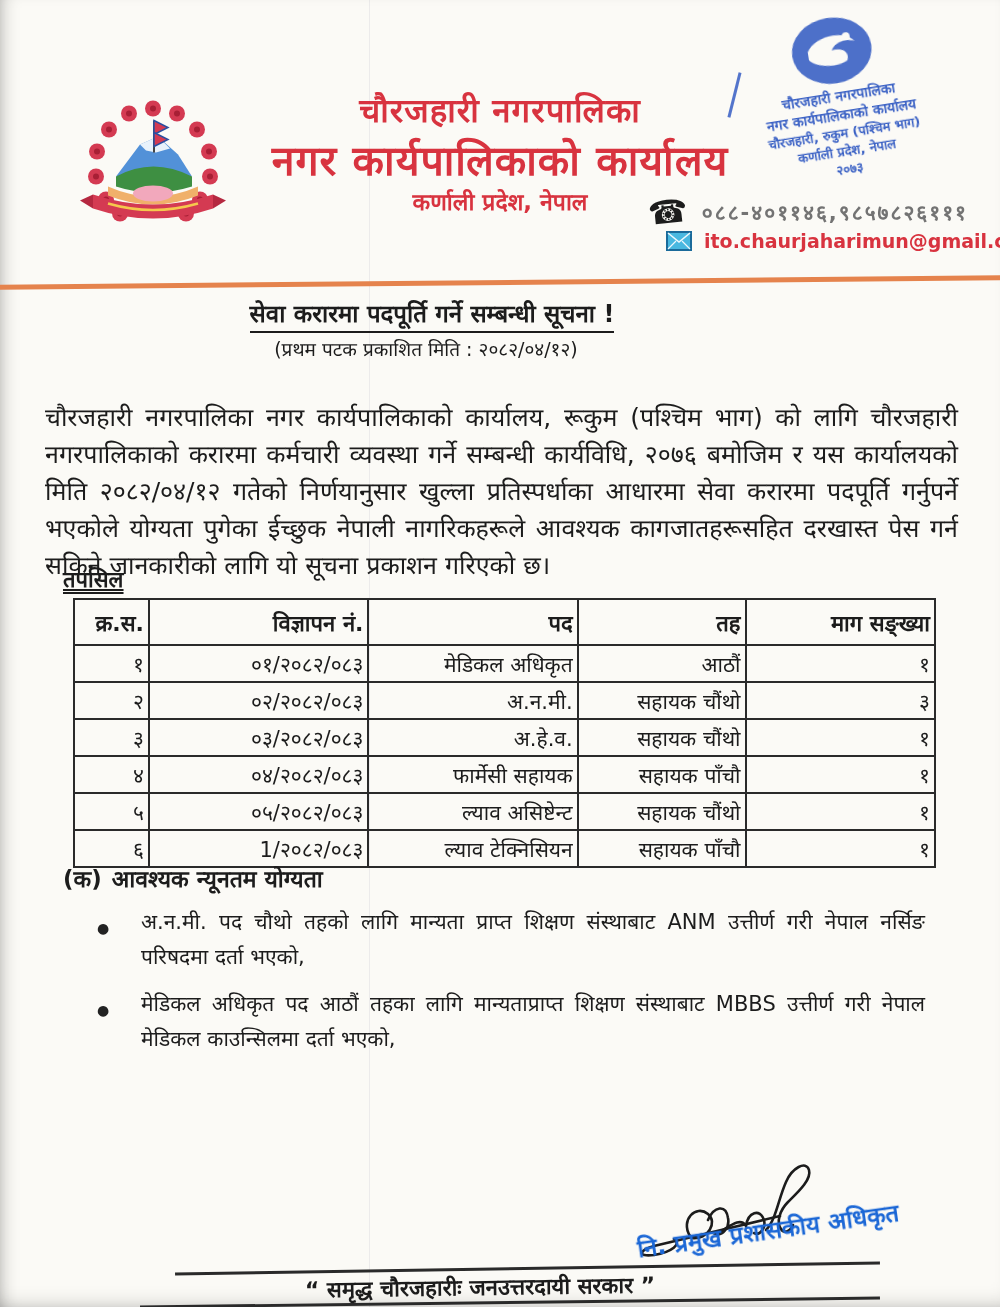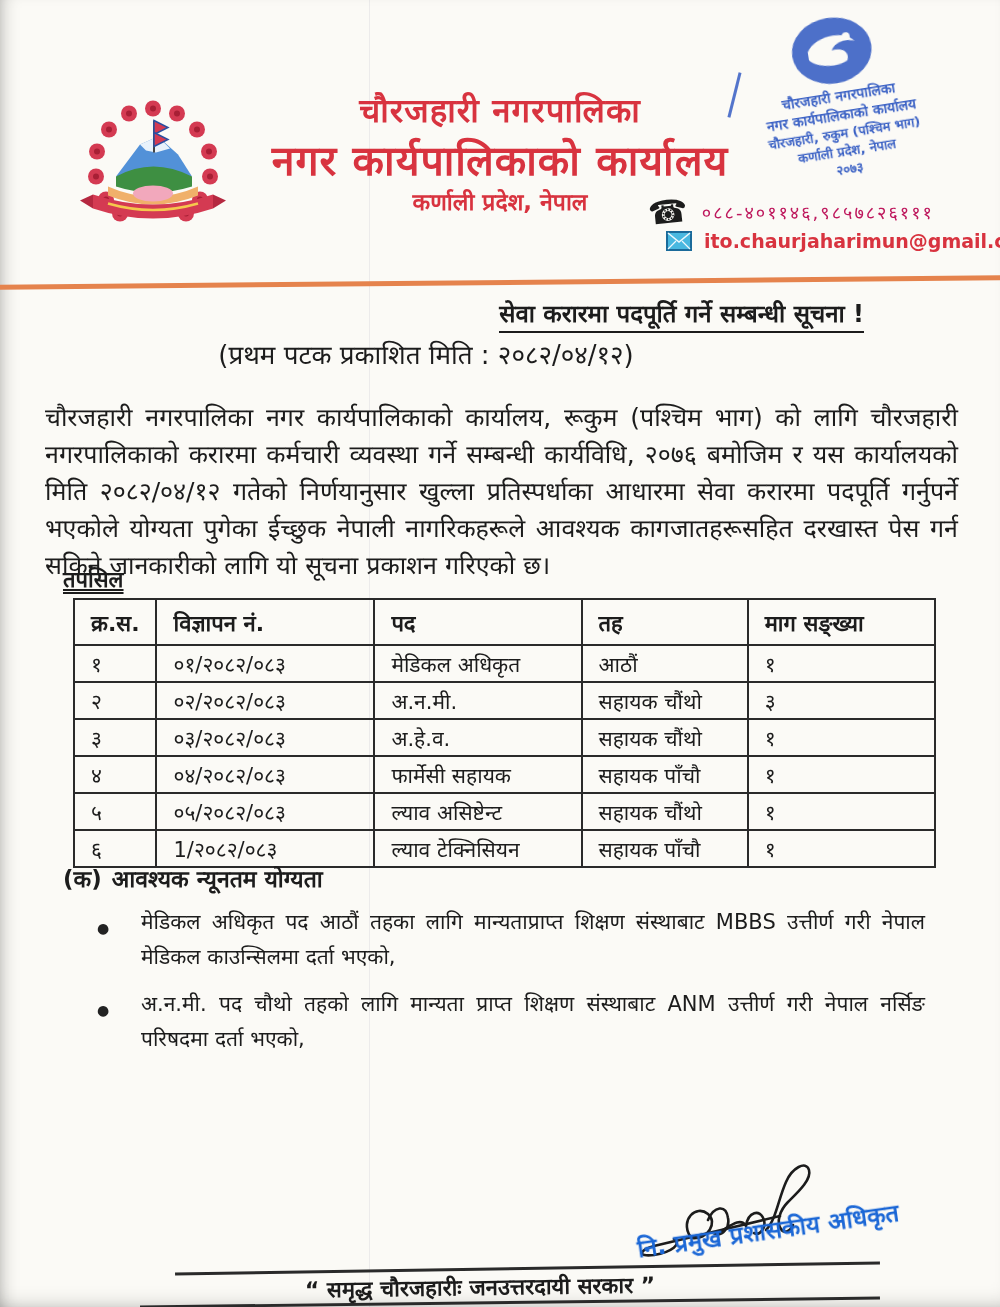--- a/index.html
+++ b/index.html
@@ -22,41 +22,41 @@
   .stamp-top{position:absolute;left:733px;top:14px;width:215px;height:190px;
              transform:rotate(-9deg);text-align:center;color:#2953c0;
              filter:blur(.3px);opacity:.92;}
   .stamp-top .blob{display:block;margin:0 auto;}
   .stamp-line{font-weight:700;white-space:nowrap;}
   .stamp-slash{position:absolute;left:733px;top:72px;width:3px;height:46px;
                background:#2953c0;transform:rotate(14deg);opacity:.8;}
 
   .contact-phone{position:absolute;left:648px;top:193px;display:flex;align-items:center;gap:14px;}
   .phone-icon{font-size:32px;color:#1c1c1c;transform:rotate(-6deg);}
-  .phone-number{color:#be185d;font-size:18px;font-weight:400;letter-spacing:2px;white-space:nowrap;}
+  .phone-number{color:#737373;font-size:21px;font-weight:700;letter-spacing:2px;white-space:nowrap;}
   .contact-email{position:absolute;left:666px;top:230px;display:flex;align-items:center;gap:12px;}
   .email-text{color:#d8333f;font-size:19px;font-weight:700;}
 
   .rule{position:absolute;left:-4px;top:280px;width:1010px;height:5px;
         background:#e5834d;transform:rotate(-0.55deg);}
 
   
-  .notice-title{position:absolute;left:0;top:296px;width:864px;text-align:right;
+  .notice-title{position:absolute;left:0;top:296px;width:864px;text-align:center;
                 font-size:24px;font-weight:700;}
   .notice-title span{border-bottom:2.5px solid #1c1c1c;padding-bottom:3px;}
-  .notice-pub{position:absolute;left:0;top:336px;width:852px;text-align:center;font-size:26px;}
+  .notice-pub{position:absolute;left:0;top:336px;width:852px;text-align:center;font-size:19px;}
 
   .body-par{position:absolute;left:45px;top:374px;width:913px;font-size:25px;
             line-height:37px;text-align:justify;}
   .tapasil{position:absolute;left:63px;top:563px;font-size:22px;font-weight:700;
            text-decoration:underline;text-decoration-style:double;}
 
   
   .vtable{position:absolute;left:73px;top:598px;width:863px;border-collapse:collapse;}
-  .vtable th,.vtable td{border:2px solid #2a2a2a;text-align:left;padding:2px 16px;}
+  .vtable th,.vtable td{border:2px solid #2a2a2a;text-align:right;padding:2px 4px;}
   .vtable th{font-size:22px;font-weight:700;height:40px;}
   .vtable td{font-size:21px;height:31px;}
   .vtable col.c1{width:8.7%;}.vtable col.c2{width:25.5%;}.vtable col.c3{width:24.3%;}
   .vtable col.c4{width:19.5%;}.vtable col.c5{width:22%;}
 
   
   .qual-head{position:absolute;left:63px;top:862px;font-size:23px;font-weight:700;}
   .qual-head .marker{margin-right:10px;}
   .qual-list{position:absolute;left:95px;top:905px;width:830px;margin:0;padding:0;list-style:none;}
   .qual-list li{position:relative;padding-left:46px;margin-bottom:12px;
@@ -239,22 +239,22 @@
           <td>सहायक पाँचौ</td>
           <td>१</td>
         </tr>
       </tbody>
   </table>
 
   <div class="qual-head">
     <span class="marker">(क)</span><span>आवश्यक न्यूनतम योग्यता</span>
   </div>
   <ul class="qual-list">
+      <li>अ.न.मी. पद चौथो तहको लागि मान्यता प्राप्त शिक्षण संस्थाबाट ANM उत्तीर्ण गरी नेपाल नर्सिङ परिषदमा दर्ता भएको,</li>
       <li>मेडिकल अधिकृत पद आठौं तहका लागि मान्यताप्राप्त शिक्षण संस्थाबाट MBBS उत्तीर्ण गरी नेपाल मेडिकल काउन्सिलमा दर्ता भएको,</li>
-      <li>अ.न.मी. पद चौथो तहको लागि मान्यता प्राप्त शिक्षण संस्थाबाट ANM उत्तीर्ण गरी नेपाल नर्सिङ परिषदमा दर्ता भएको,</li>
     </ul>
 
   <svg class="signature" width="210" height="100" viewBox="0 0 210 100">
     <g fill="none" stroke="#1c1c1c" stroke-width="2.6" stroke-linecap="round">
       <path d="M152,58 L26,88 C12,92 8,99 26,97 C44,94 54,86 46,81"></path>
       <path d="M62,78 C52,62 68,46 80,56 C90,64 80,82 64,80"></path>
       <path d="M80,62 C86,48 98,46 100,60 C102,70 94,78 88,76 C100,70 112,58 118,68 C120,54 132,50 136,62 C138,70 132,78 126,75"></path>
       <path d="M138,72 C148,62 150,42 158,24 C164,10 178,2 181,12 C184,22 168,36 160,44 C152,52 148,64 153,71 C156,76 163,73 165,67"></path>
     </g>
   </svg>

